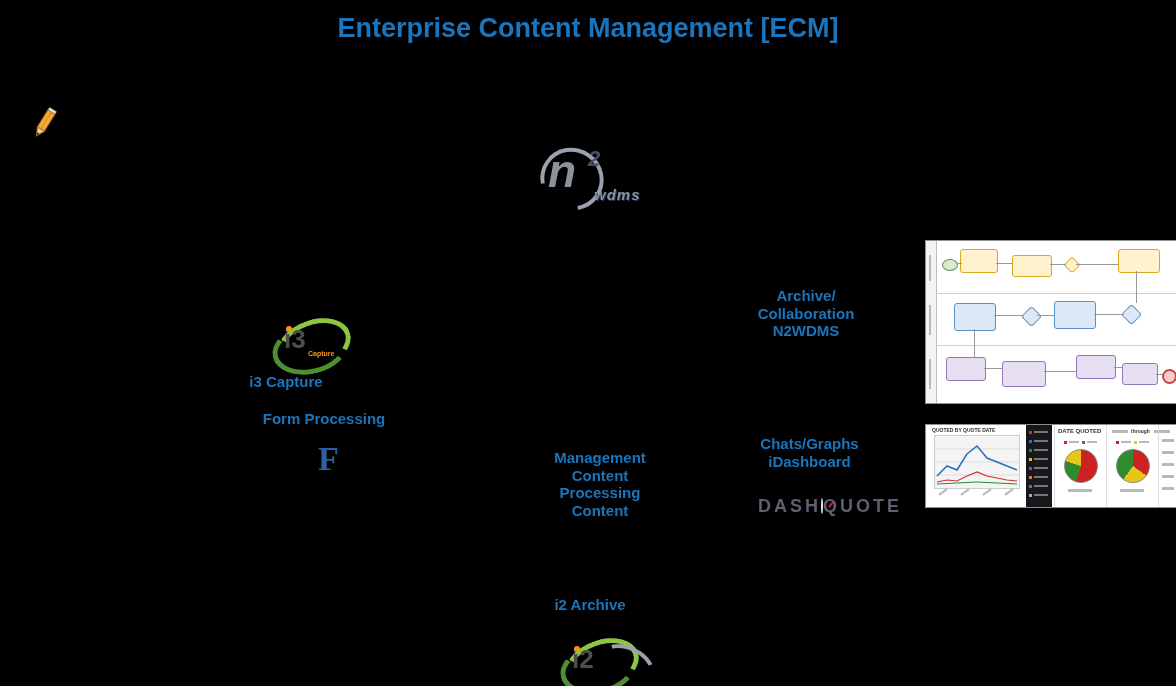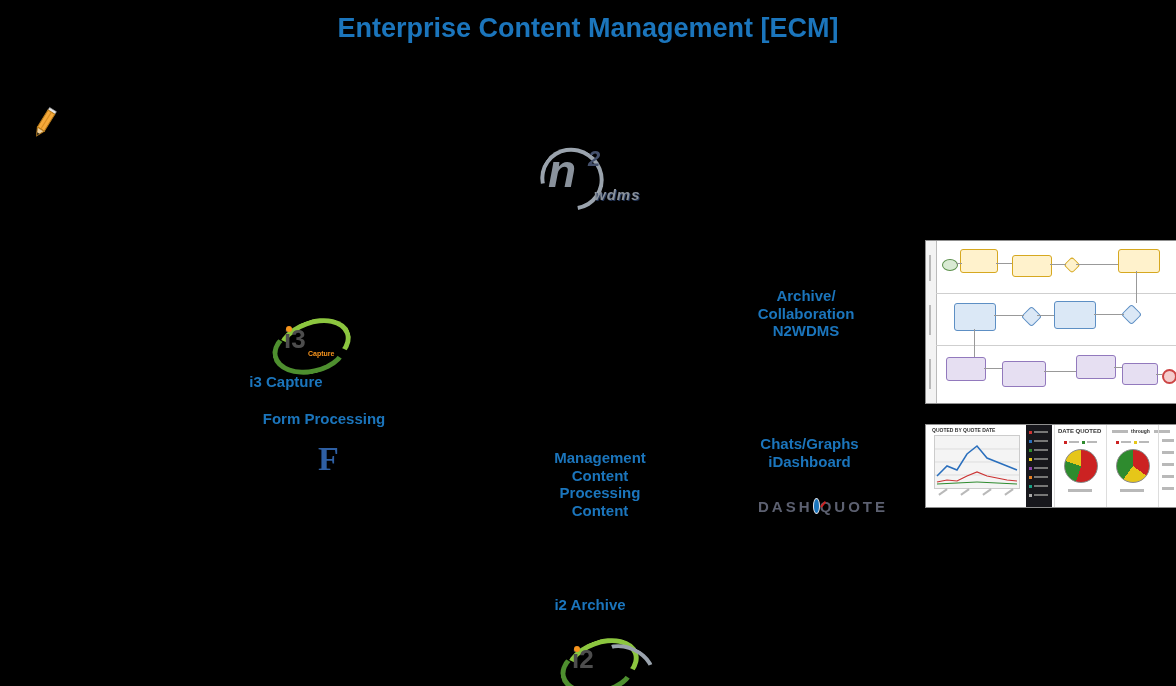--- a/index.html
+++ b/index.html
@@ -22,21 +22,21 @@
   .leaf2{width:66px;height:40px;border:5px solid transparent;border-bottom-color:#4e8f2f;
          border-left-color:#4e8f2f;border-radius:50%;transform:rotate(-12deg);}
   .garc{width:52px;height:34px;border:4px solid transparent;border-top-color:#9aa3ad;
         border-radius:50%;transform:rotate(25deg);}
   .itxt{font-weight:bold;font-size:26px;color:#4d4d4d;}
   .idot{width:6px;height:6px;border-radius:50%;background:#f7941d;}
   .isub{font-size:7px;font-weight:bold;color:#f7941d;}
   
   .flogo{font-family:"Liberation Serif",serif;font-weight:bold;font-size:34px;color:#2e5fa3;}
   
-  .dashword{font-weight:bold;font-size:15px;letter-spacing:3px;color:#5c6070;}
+  .dashword{font-weight:bold;font-size:18px;letter-spacing:3px;color:#5c6070;}
   .gauge{width:14px;height:14px;border-radius:50%;background:#1b75bc;border:1px solid #dfe3ea;
          position:relative;}
   .gauge .needle{position:absolute;left:6px;top:1px;width:2px;height:7px;background:#cc2222;
                  transform:rotate(40deg);transform-origin:bottom center;}
   
   .thumb{background:#fff;border:1px solid #8f8f8f;overflow:hidden;}
   .ln{background:#999;}
   .yb{background:#fff2cc;border:1px solid #d6a820;border-radius:3px;}
   .bb{background:#dbe8f6;border:1px solid #5d8fc4;border-radius:3px;}
   .pb{background:#e6dff2;border:1px solid #9279bd;border-radius:3px;}

